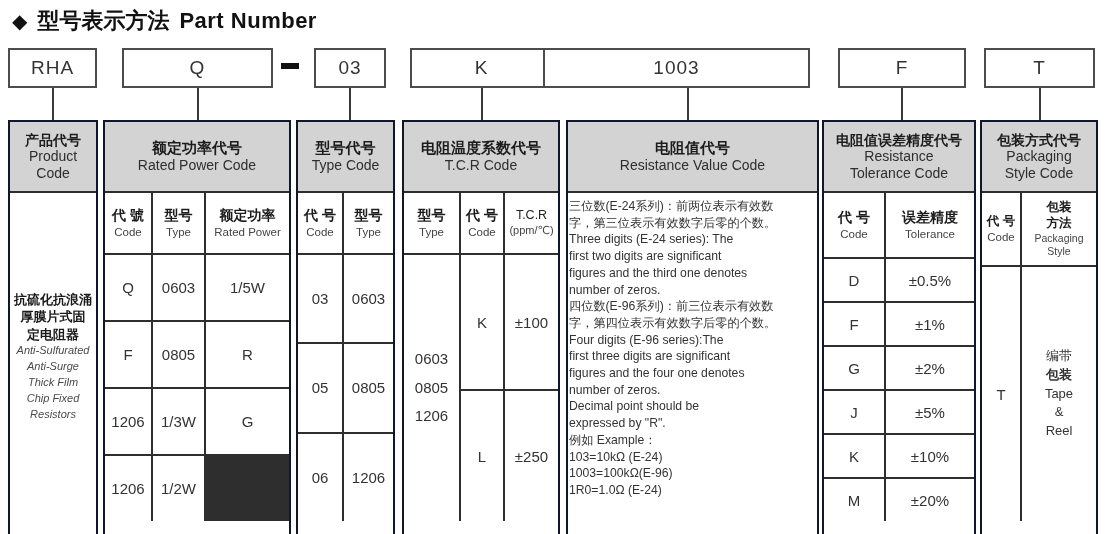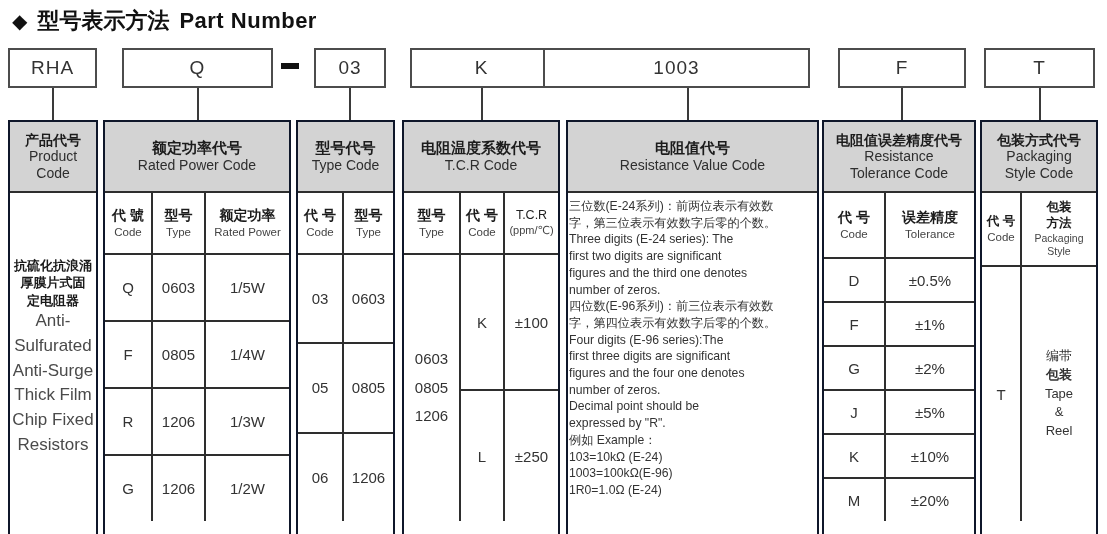--- a/index.html
+++ b/index.html
@@ -28,21 +28,21 @@
   .grid{display:grid;gap:2px;background:#2e2e2e;height:328px;}
   .cell{background:#fff;display:flex;flex-direction:column;align-items:center;justify-content:center;
         text-align:center;overflow:hidden;}
   .sub-zh{font-size:14px;font-weight:bold;color:#1c1c1c;line-height:1.25;}
   .sub-en{font-size:11.5px;color:#444;line-height:1.25;}
   .val{font-size:15px;color:#333;}
   
   .prod-body{background:#fff;height:328px;display:flex;flex-direction:column;
              align-items:center;justify-content:center;text-align:center;}
   .prod-zh{font-size:13px;font-weight:bold;color:#1a1a1a;line-height:1.35;}
-  .prod-en{font-size:17px;color:#4a4a4a;line-height:1.45;}
+  .prod-en{font-size:11px;color:#4a4a4a;line-height:1.45;font-style:italic;}
   
   .res-body{background:#fff;height:328px;box-sizing:border-box;padding:5px 1px;text-align:left;}
   .res-line{font-size:12.2px;line-height:16.7px;color:#333;white-space:nowrap;}
   
   .stack-line{font-size:13px;color:#333;line-height:1.45;}
   .tcr-type-line{font-size:15px;color:#333;line-height:1.9;}
 </style>
 </head>
 <body>
 
@@ -105,21 +105,20 @@
         </div>
       <div class="cell">
           <div class="sub-zh">额定功率</div>
           <div class="sub-en">Rated Power</div>
         </div>
       <div class="cell val">Q</div>
       <div class="cell val">0603</div>
       <div class="cell val">1/5W</div>
       <div class="cell val">F</div>
       <div class="cell val">0805</div>
-      <div class="cell val">1/4W</div>
       <div class="cell val">R</div>
       <div class="cell val">1206</div>
       <div class="cell val">1/3W</div>
       <div class="cell val">G</div>
       <div class="cell val">1206</div>
       <div class="cell val">1/2W</div>
     </div>
   </div>
 
   <div class="col" style="left:296px;width:99px">

